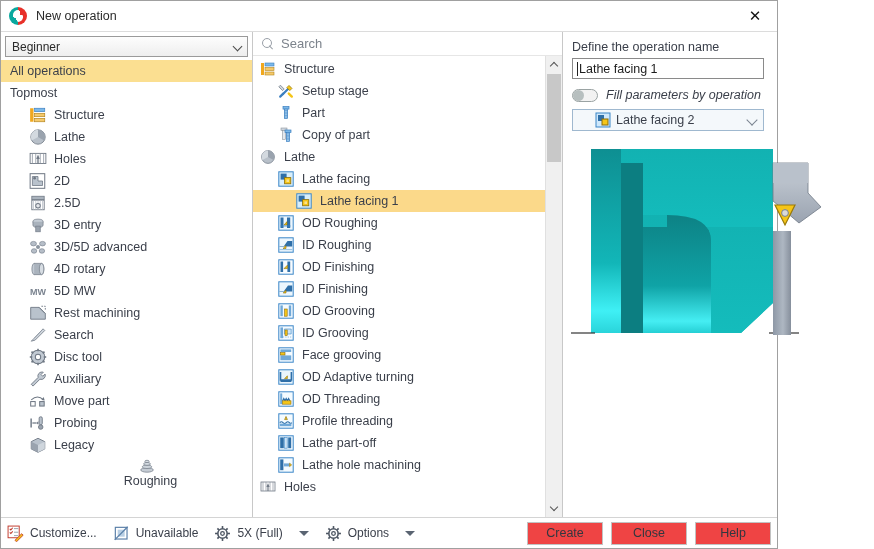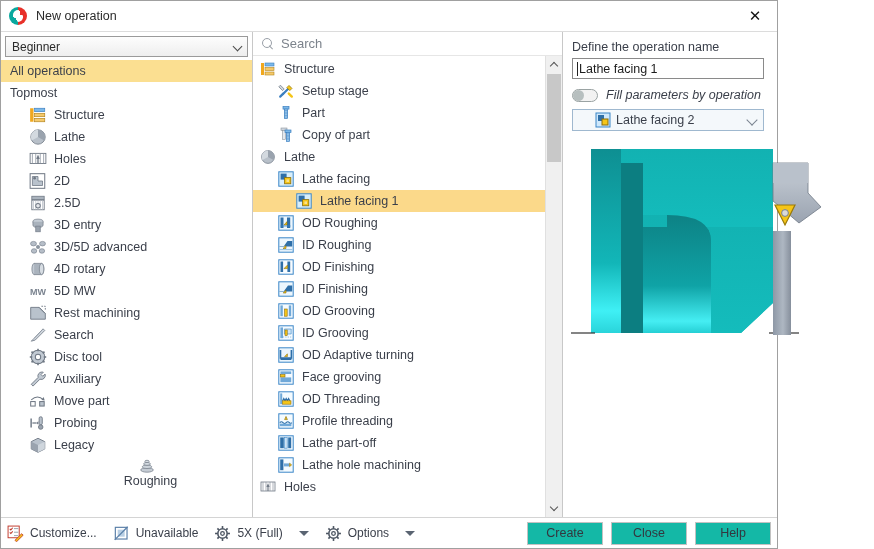--- a/index.html
+++ b/index.html
@@ -115,21 +115,21 @@
   
   .bottombar { height: 31px; flex: 0 0 31px; display: flex; align-items: center;
                border-top: 1px solid #d4d4d4; background: #fff; padding: 0 6px; }
   .btitem { display: flex; align-items: center; margin-right: 16px; cursor: default;
             font-size: 12px; color: #3a3f4a; }
   .btitem .ic { width: 17px; height: 17px; flex: 0 0 17px; margin-right: 6px; position: relative; }
   .dropcaret { width: 0; height: 0; border-left: 5px solid transparent;
                border-right: 5px solid transparent; border-top: 5px solid #5a6472;
                margin-right: 16px; }
   .bottom-spacer { flex: 1 1 auto; }
-  .btn { width: 76px; height: 23px; border: 1px solid #c2c2c2; background: #14b8a6;
+  .btn { width: 76px; height: 23px; border: 1px solid #c2c2c2; background: #ef4444;
          font-size: 12.5px; color: #33373f; font-family: "Liberation Sans", sans-serif;
          margin-left: 8px; cursor: default; }
 </style>
 </head>
 <body>
 
 <div class="window">
 
   <div class="titlebar">
     <div class="app-icon">
@@ -426,35 +426,35 @@
                 <rect x="0.8" y="0.8" width="14.4" height="14.4" fill="#f5fbff" stroke="#3b86c8" stroke-width="1"></rect>
                 <rect x="2.4" y="2.4" width="2.6" height="10.8" fill="#6fa8d8"></rect>
                 <path d="M6.4 4 h6.8 v5 h-6.8 z" fill="#cfe4f5" stroke="#3b86c8" stroke-width=".6"></path>
                 <rect x="7" y="5" width="2.2" height="5.6" fill="#f5c518" stroke="#8a6d0b" stroke-width=".6"></rect>
                 <path d="M2.4 12 h10.8" stroke="#7fb2da" stroke-width=".8" stroke-dasharray="1.4 1"></path>
               </svg></span>
             <span>ID Grooving</span>
           </div>
           <div class="trow d1">
             <span class="ic"><svg width="16" height="16" viewBox="0 0 16 16">
+                <rect x="0.8" y="0.8" width="14.4" height="14.4" fill="#f5fbff" stroke="#3b86c8" stroke-width="1"></rect>
+                <rect x="2.4" y="2.4" width="10.8" height="2.6" fill="#6fa8d8"></rect>
+                <rect x="2.4" y="8.4" width="10.8" height="4.8" fill="#6fa8d8"></rect>
+                <rect x="2.4" y="5.6" width="4.6" height="2.4" fill="#f5c518" stroke="#8a6d0b" stroke-width=".6"></rect>
+              </svg></span>
+            <span>Face grooving</span>
+          </div>
+          <div class="trow d1">
+            <span class="ic"><svg width="16" height="16" viewBox="0 0 16 16">
                 <rect x="0.8" y="0.8" width="14.4" height="14.4" fill="#eaf5fd" stroke="#3b86c8" stroke-width="1"></rect>
                 <path d="M2.5 3 L2.5 11 L13.4 11 L13.4 3" fill="none" stroke="#2f6fa8" stroke-width="1.6"></path>
                 <rect x="2.5" y="11" width="10.9" height="2" fill="#2f6fa8"></rect>
                 <polygon points="6.6,9.6 9.4,6.8 9.4,9.6" fill="#f5c518" stroke="#8a6d0b" stroke-width=".6"></polygon>
               </svg></span>
             <span>OD Adaptive turning</span>
-          </div>
-          <div class="trow d1">
-            <span class="ic"><svg width="16" height="16" viewBox="0 0 16 16">
-                <rect x="0.8" y="0.8" width="14.4" height="14.4" fill="#f5fbff" stroke="#3b86c8" stroke-width="1"></rect>
-                <rect x="2.4" y="2.4" width="10.8" height="2.6" fill="#6fa8d8"></rect>
-                <rect x="2.4" y="8.4" width="10.8" height="4.8" fill="#6fa8d8"></rect>
-                <rect x="2.4" y="5.6" width="4.6" height="2.4" fill="#f5c518" stroke="#8a6d0b" stroke-width=".6"></rect>
-              </svg></span>
-            <span>Face grooving</span>
           </div>
           <div class="trow d1">
             <span class="ic"><svg width="16" height="16" viewBox="0 0 16 16">
                 <rect x="0.8" y="0.8" width="14.4" height="14.4" fill="#f4fbff" stroke="#3b86c8" stroke-width="1"></rect>
                 <rect x="2.2" y="2.4" width="2" height="10.8" fill="#6fa8d8"></rect>
                 <path d="M4.6 9.8 l1.2 -2.4 l1.2 2.4 l1.2 -2.4 l1.2 2.4 l1.2 -2.4 l1.2 2.4" fill="none" stroke="#2f6fa8" stroke-width="1.1"></path>
                 <rect x="4.4" y="9.8" width="8.6" height="3.4" fill="#f5c518" stroke="#8a6d0b" stroke-width=".6"></rect>
               </svg></span>
             <span>OD Threading</span>
           </div>

